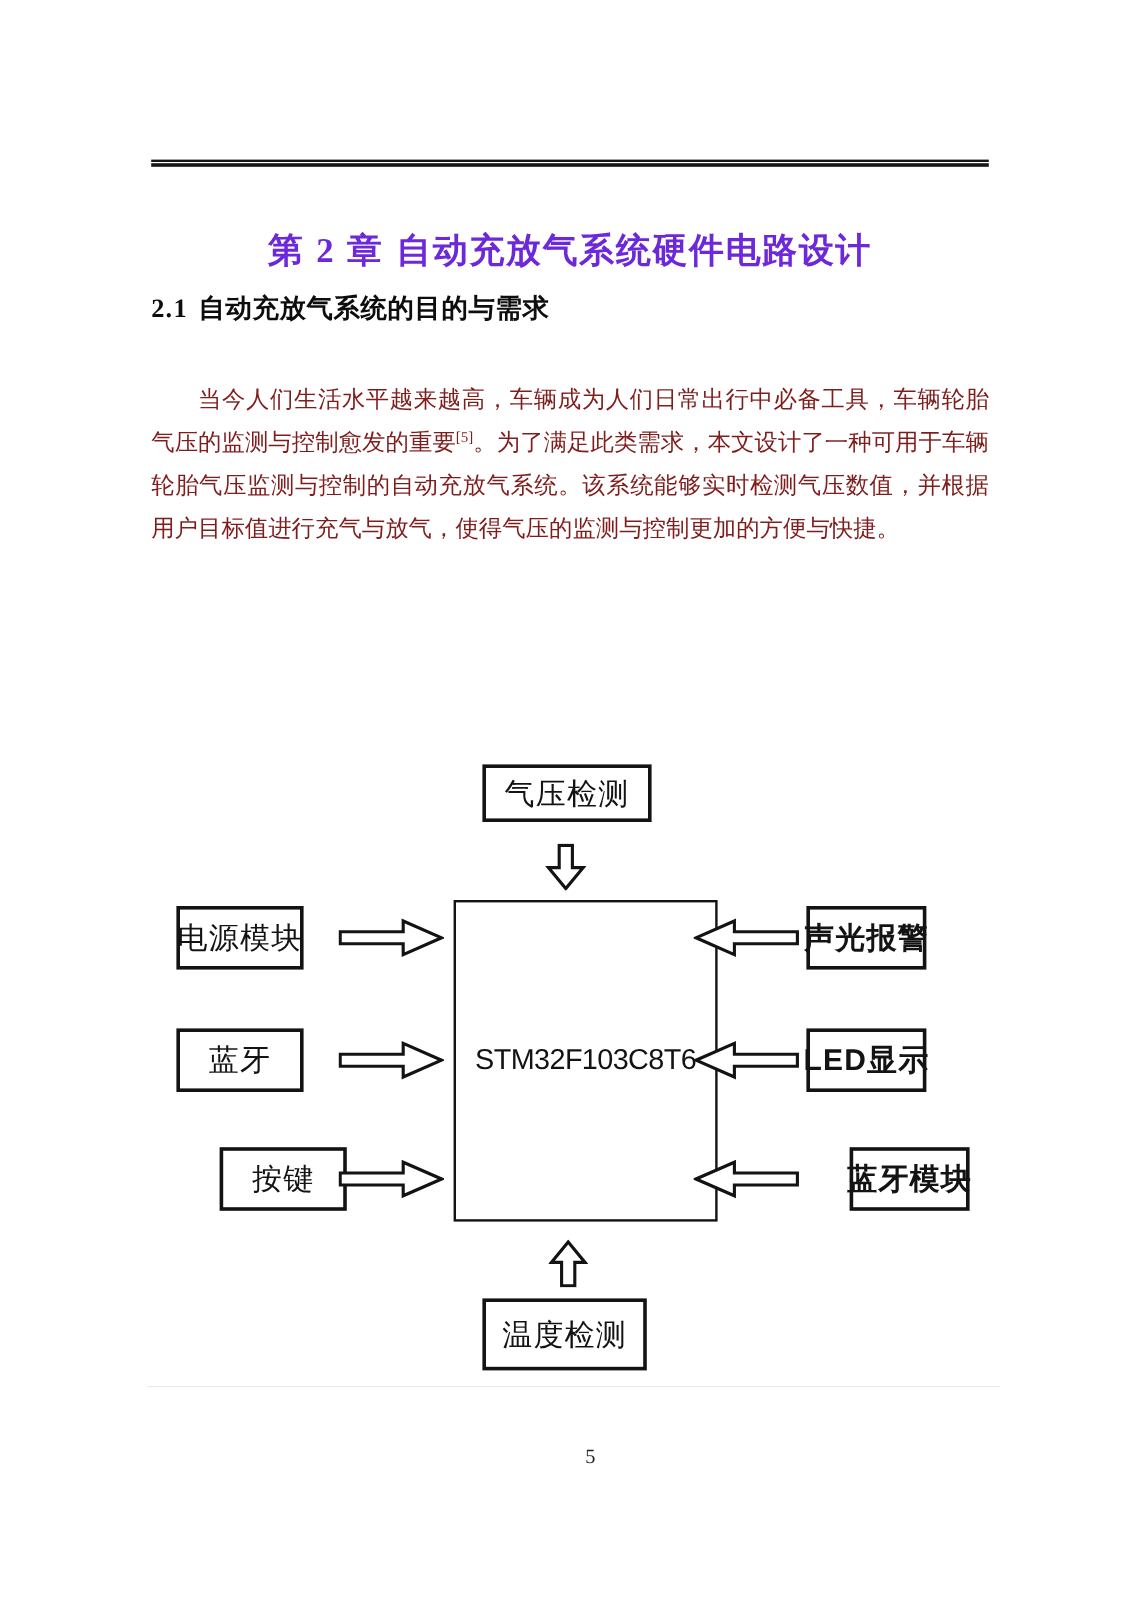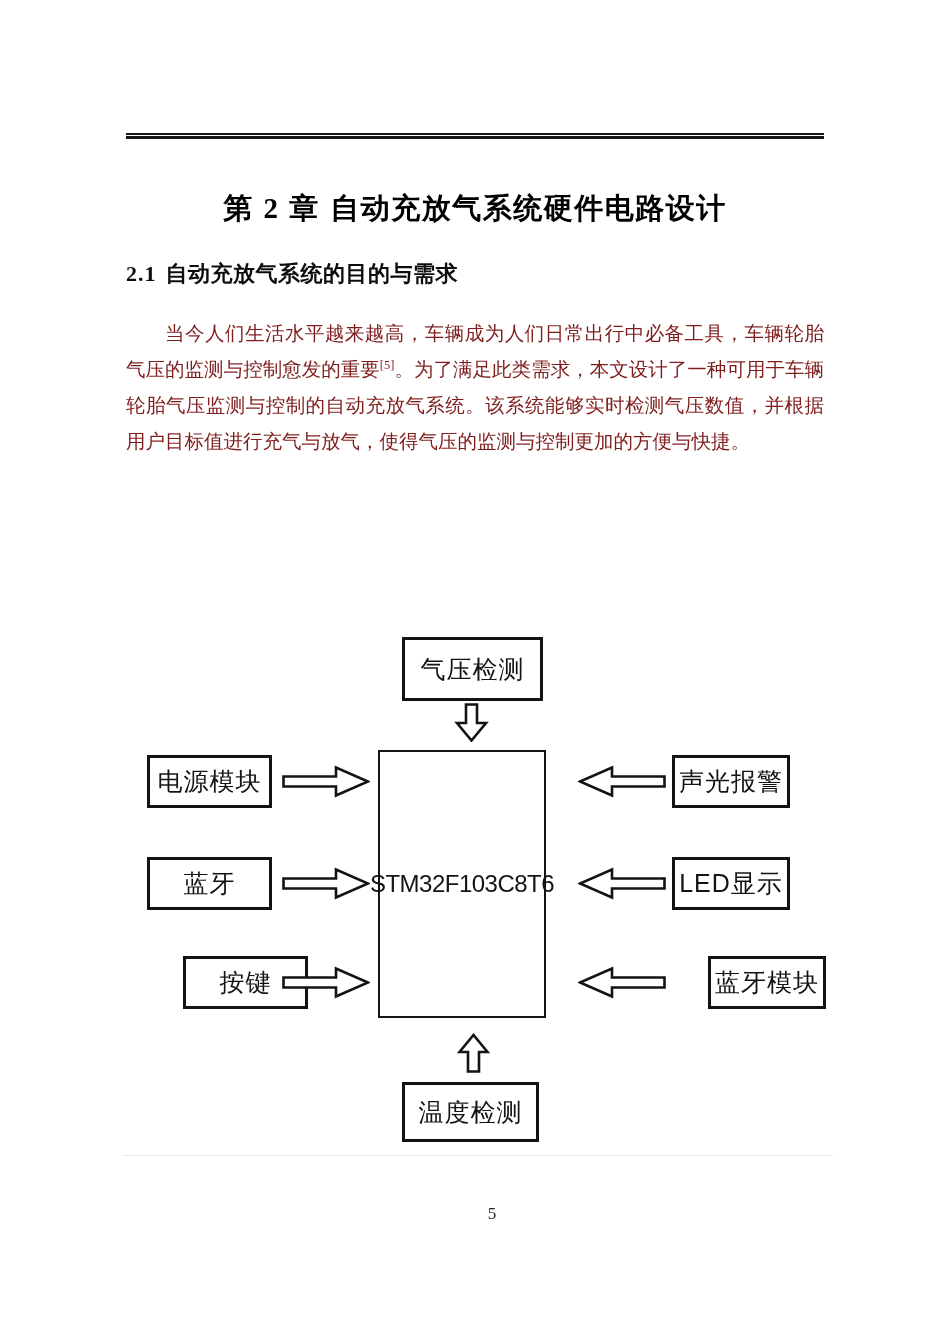--- a/index.html
+++ b/index.html
@@ -29,33 +29,33 @@
   .chapter-title {
     position: absolute;
     left: 0;
     top: 189px;
     width: 950px;
     text-align: center;
     font-family: "Liberation Sans", sans-serif;
     font-size: 29px;
     font-weight: 700;
     letter-spacing: 1.5px;
-    color: #000000;
+    color: #6d28d9;
     white-space: nowrap;
   }
   .chapter-title .chapter-number {
     font-family: "Liberation Serif", serif;
     margin-right: 10px;
     letter-spacing: 2px;
   }
 
   .section-heading {
     position: absolute;
     left: 126px;
-    top: 259px;
+    top: 242px;
     font-size: 22px;
     font-weight: 700;
     color: #0d0d0d;
     white-space: nowrap;
   }
   .section-heading .section-number {
     font-family: "Liberation Serif", serif;
     margin-right: 9px;
     letter-spacing: 1px;
   }
@@ -89,30 +89,30 @@
     border: 3px solid #131313;
     display: flex;
     align-items: center;
     justify-content: center;
     font-family: "Liberation Sans", sans-serif;
     font-size: 25px;
     color: #131313;
     white-space: nowrap;
     letter-spacing: 1px;
   }
-  .box-top    { left: 402px; top: 637px;  width: 141px; height: 64px; }
+  .box-top    { left: 402px; top: 637px;  width: 141px; height: 48px; }
   .box-bottom { left: 402px; top: 1082px; width: 137px; height: 60px; }
   .box-center {
-    left: 378px; top: 750px; width: 168px; height: 268px;
+    left: 378px; top: 750px; width: 220px; height: 268px;
     border-width: 2px;
     font-size: 24px;
     letter-spacing: -0.5px;
   }
-  .box-left  { left: 147px; width: 125px; height: 53px; }
-  .box-right { left: 672px; width: 118px; height: 53px; }
+  .box-left  { left: 147px; width: 106px; height: 53px; }
+  .box-right { left: 672px; width: 100px; height: 53px; font-weight: bold; }
   .row-1 { top: 755px; }
   .row-2 { top: 857px; }
   .row-3 { top: 956px; margin-left: 36px; }
 
   .arrow { position: absolute; display: block; }
   .arrow polygon { fill: #ffffff; stroke: #131313; stroke-width: 2.6; stroke-linejoin: miter; }
   .arrow-r { left: 282px; width: 88px; height: 33px; }
   .arrow-l { left: 578px; width: 88px; height: 33px; }
   .arow-1 { top: 765px; }
   .arow-2 { top: 867px; }

